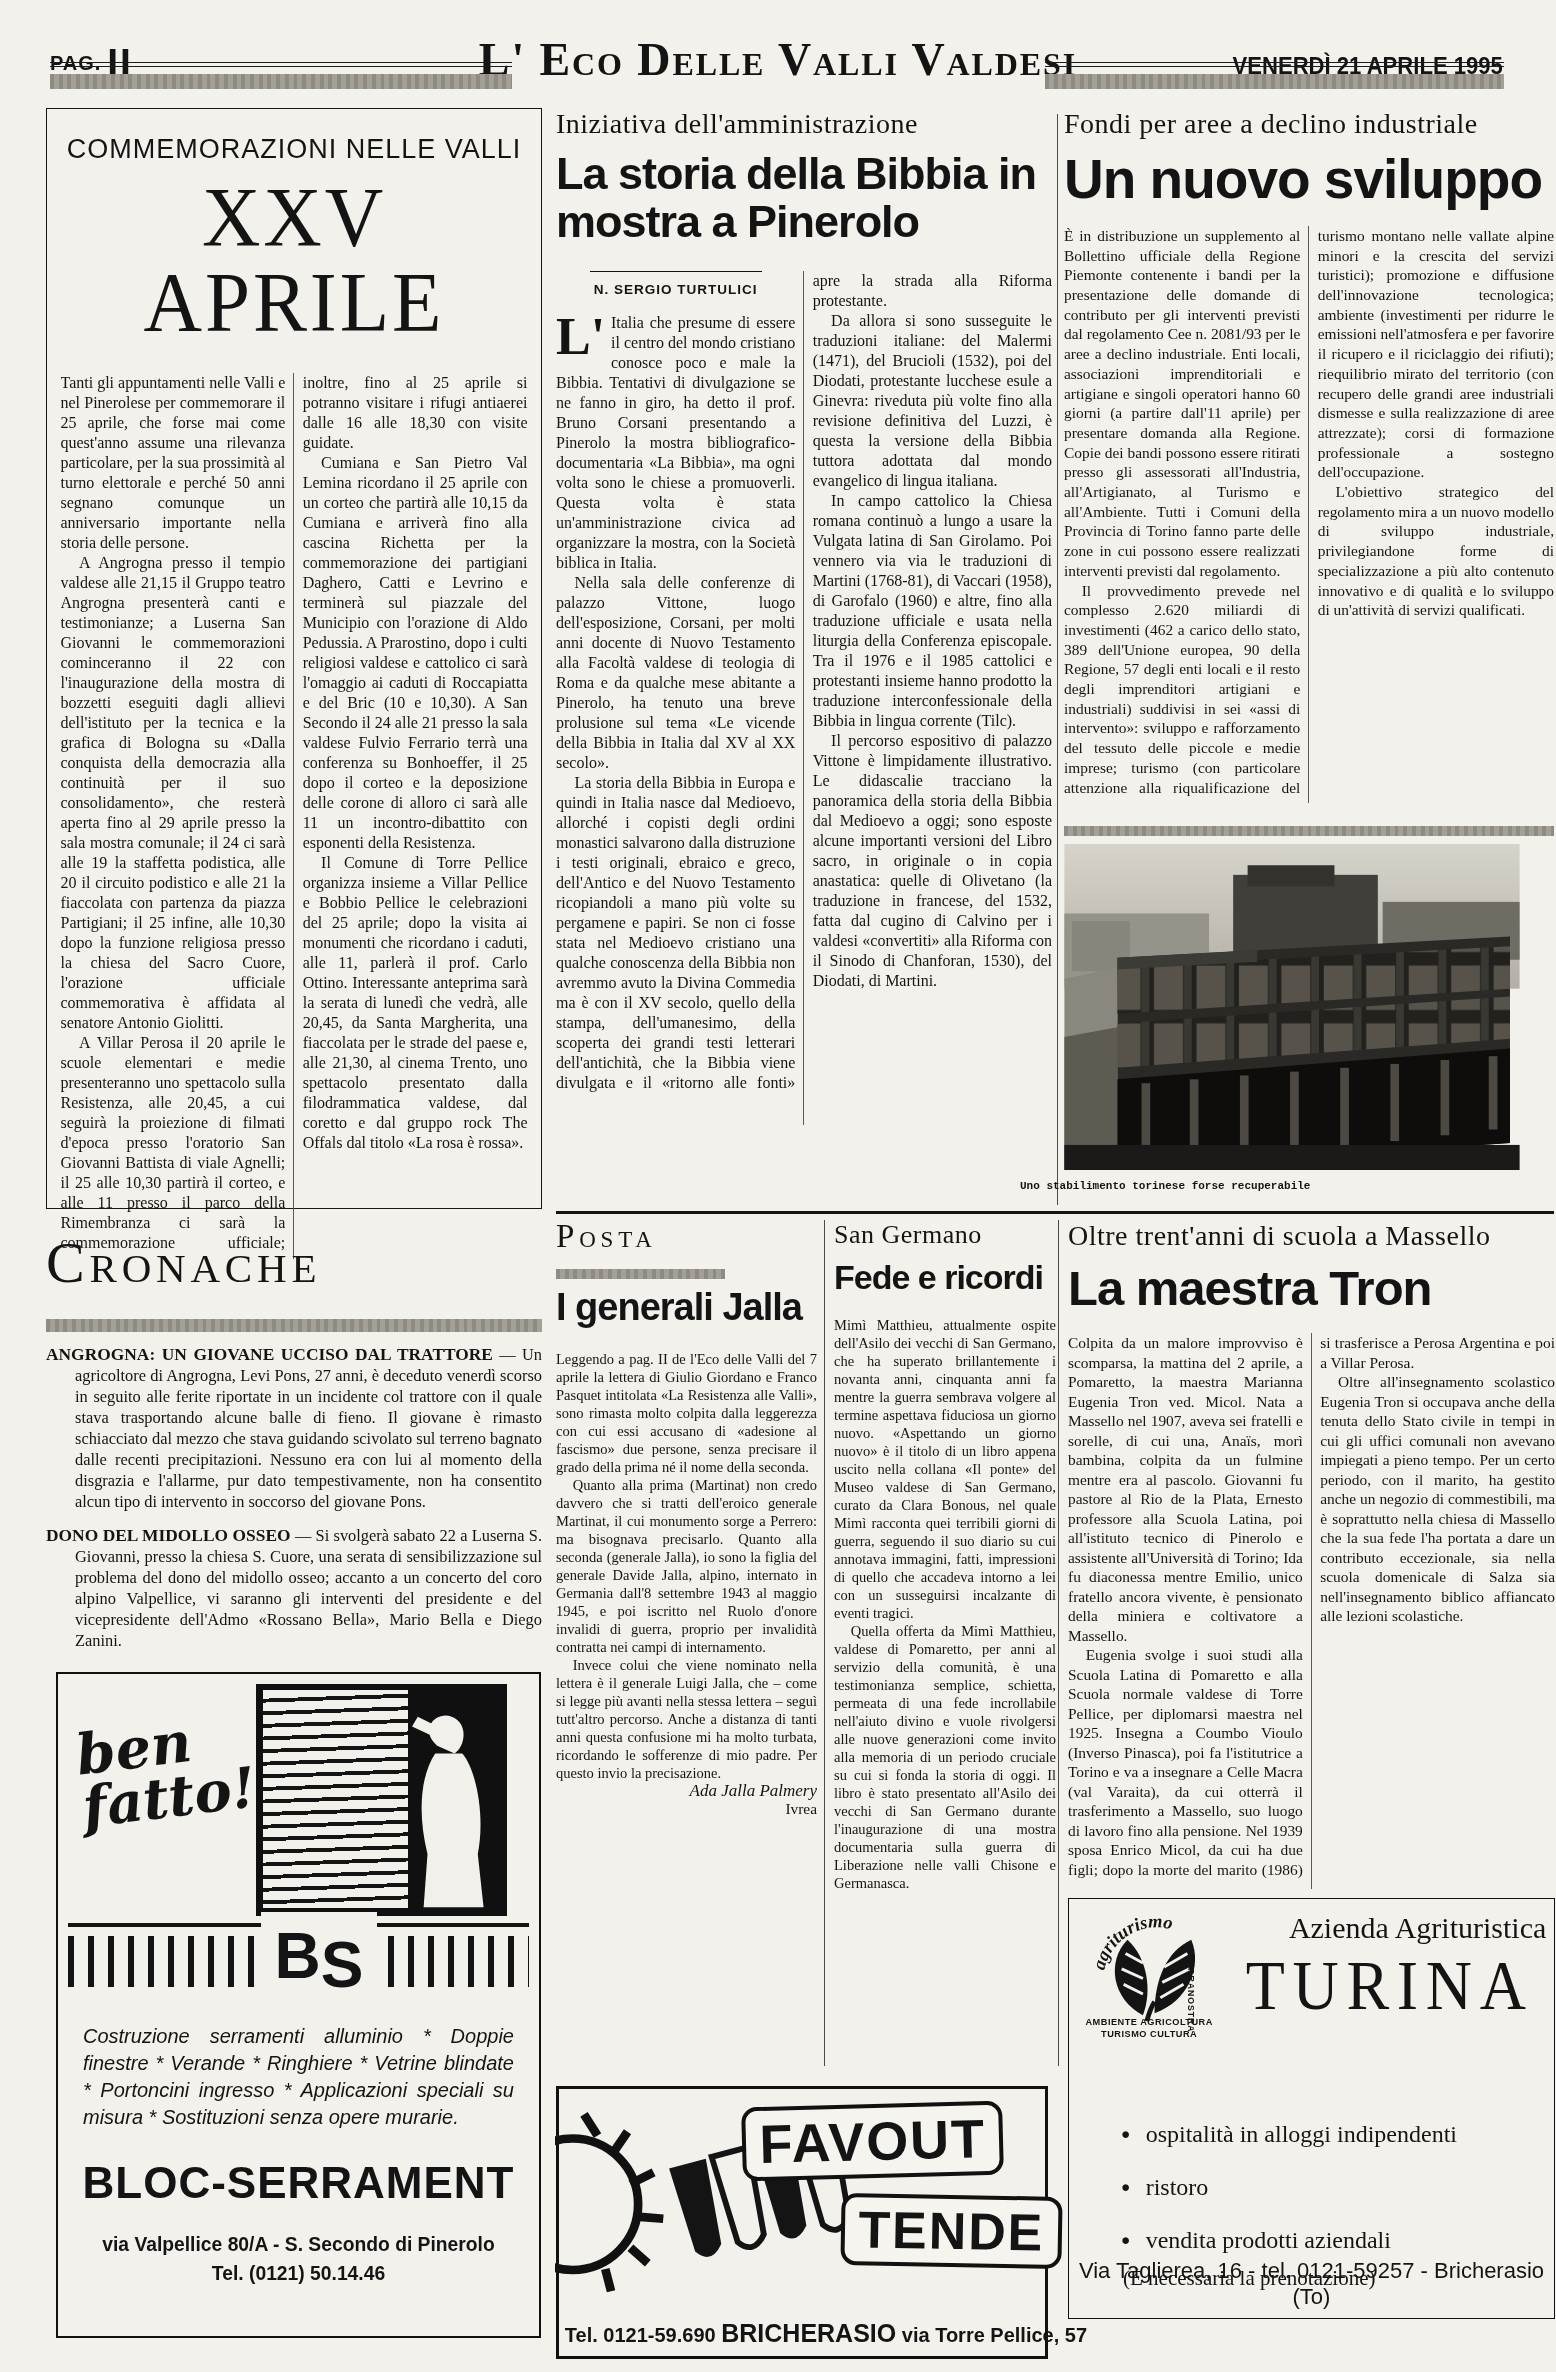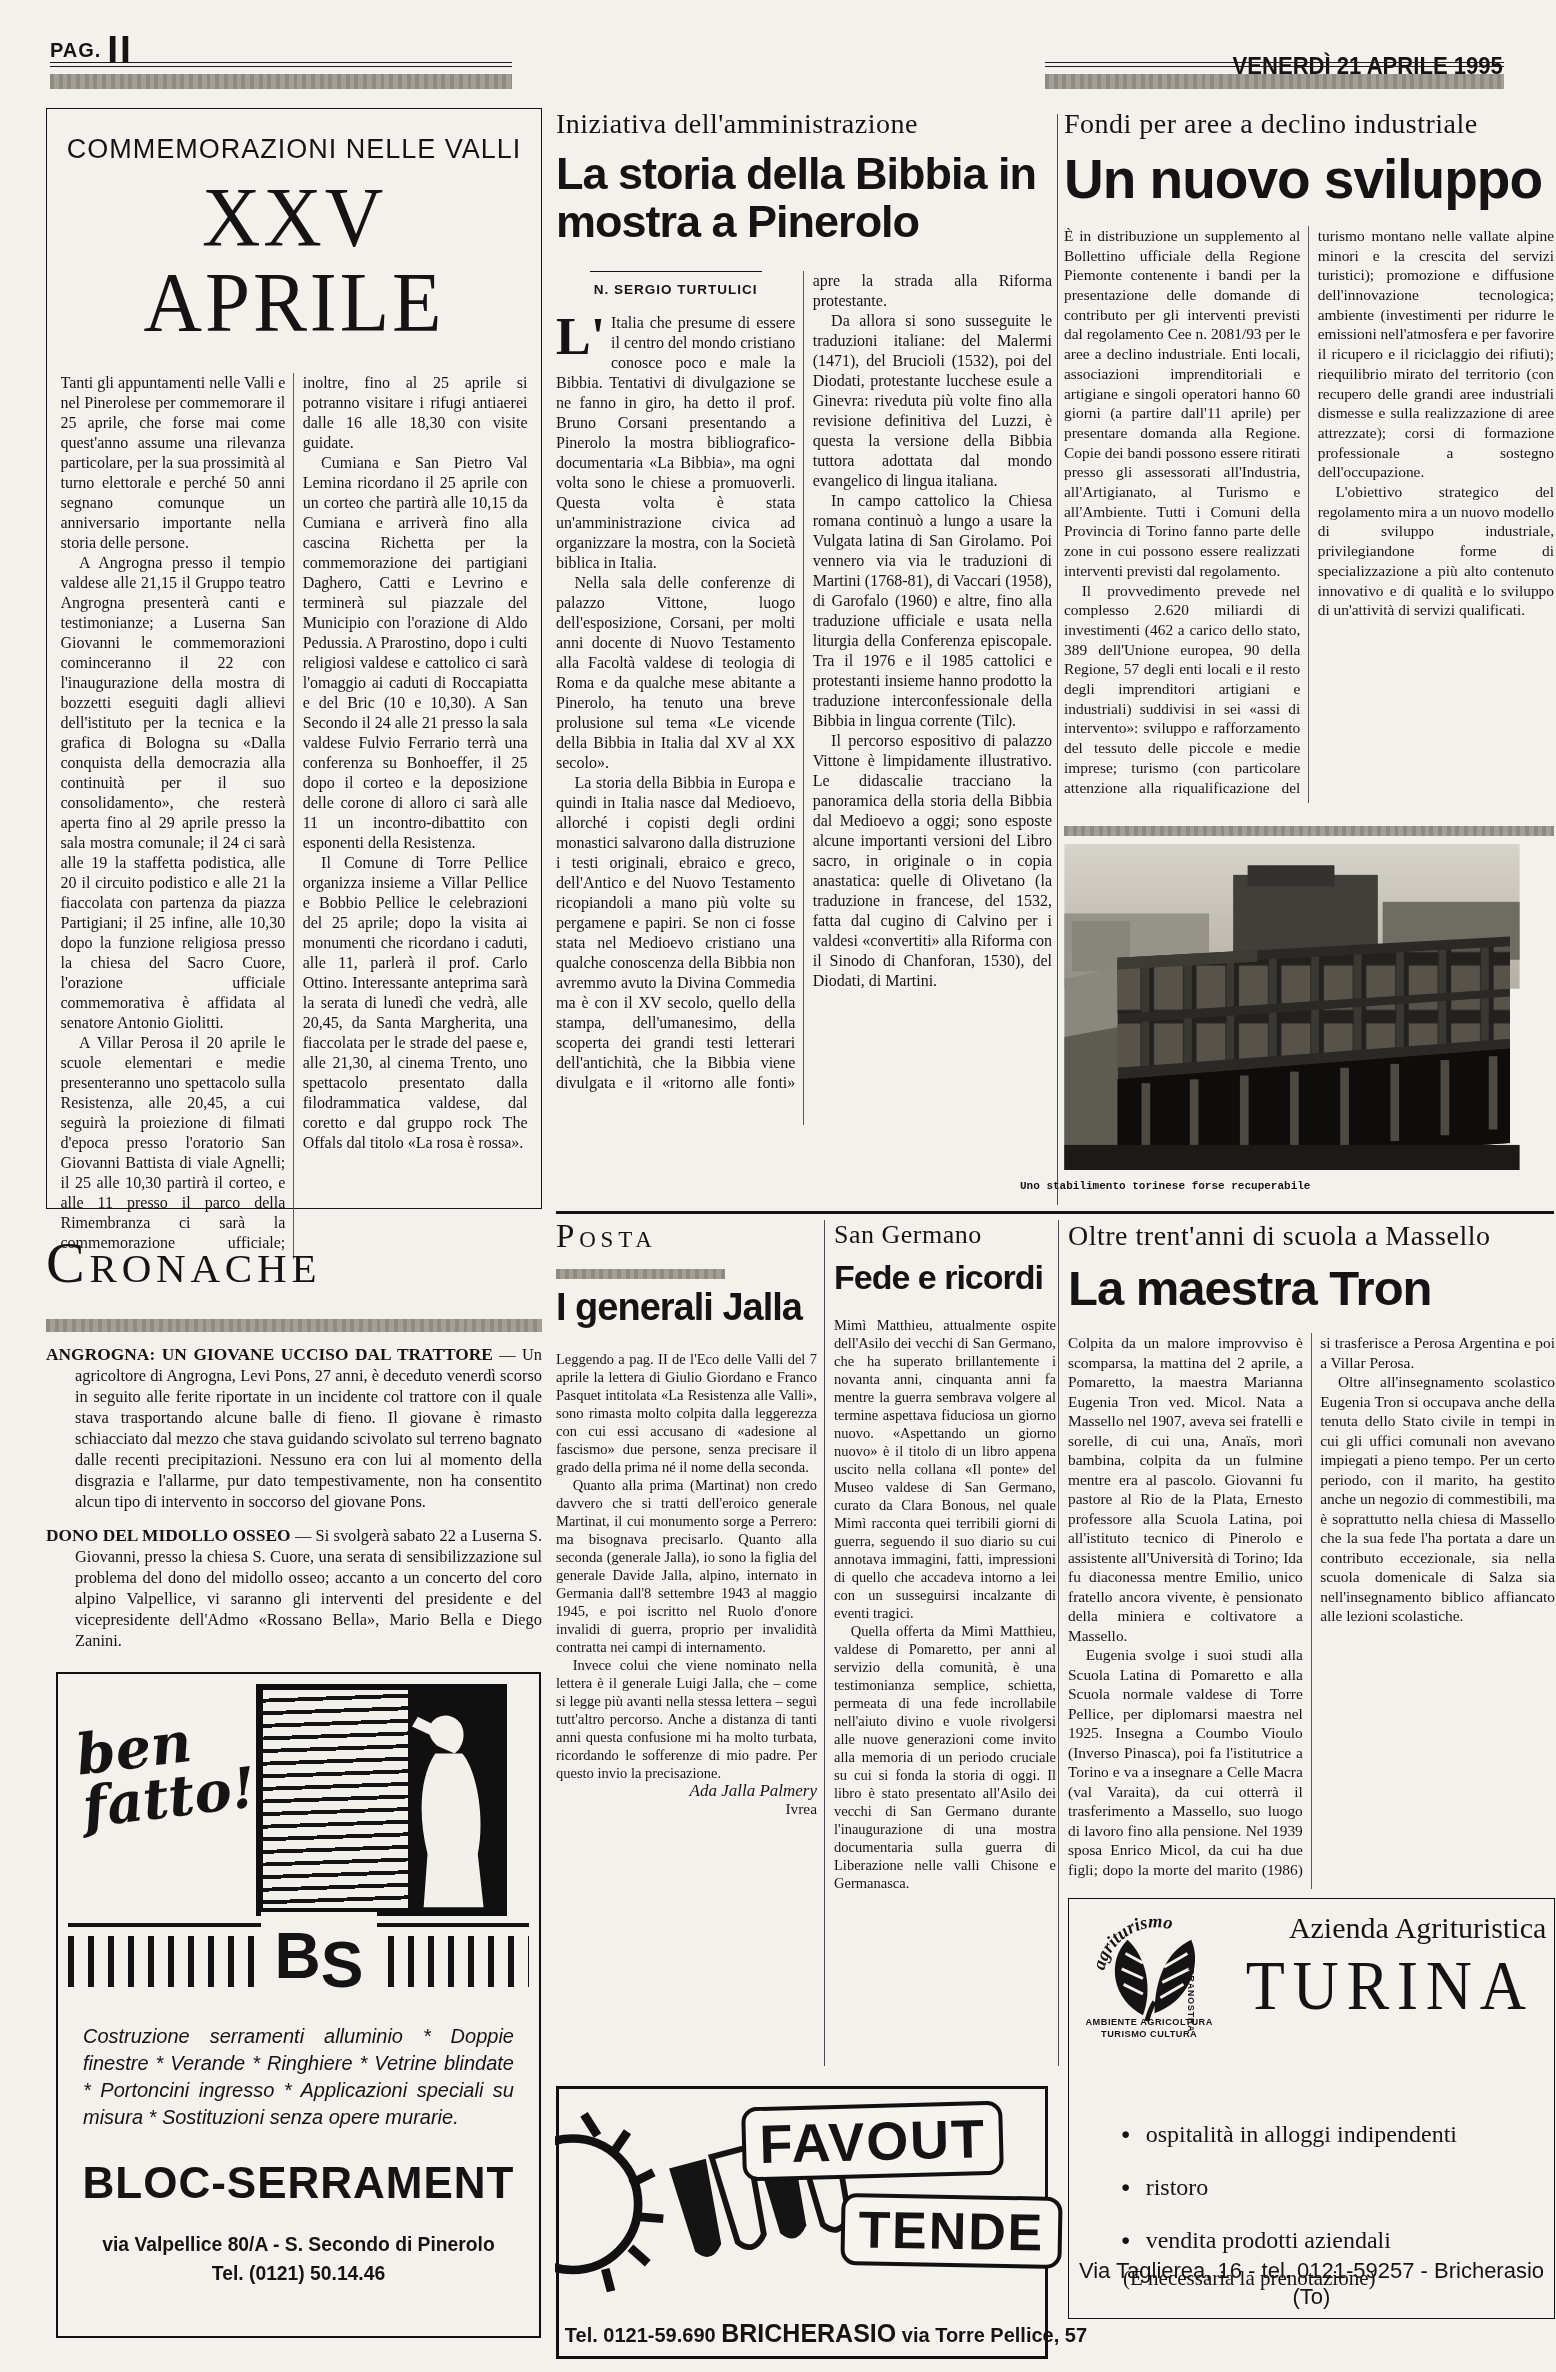--- a/index.html
+++ b/index.html
@@ -1,20 +1,20 @@
 <!DOCTYPE html>
 <html lang="it"><head>
 <meta charset="utf-8">
 <style>
   html,body{margin:0;padding:0;background:#f3f1ec;}
   .page{position:relative;width:1556px;height:2372px;background:#f3f1ec;color:#141414;overflow:hidden;
         font-family:"Liberation Serif",serif;}
   .abs{position:absolute;}
   
-  .pag{left:50px;top:28px;font-family:"Liberation Sans",sans-serif;font-weight:700;}
+  .pag{left:50px;top:41px;font-family:"Liberation Sans",sans-serif;font-weight:700;}
   .pag-lbl{font-size:20px;letter-spacing:1px;vertical-align:5.8px;}
   .pag-num{font-size:39px;letter-spacing:1.9px;margin-left:5.8px;}
   .masthead{left:0;right:0;top:33px;text-align:center;font-family:"Liberation Serif",serif;
             font-variant:small-caps;font-weight:600;font-size:46px;letter-spacing:1.9px;}
   .hdate{right:53px;top:52px;font-family:"Liberation Sans",sans-serif;font-weight:700;font-size:24px;
          transform:scaleX(.92);transform-origin:right center;}
   .hline{top:62px;height:2.9px;border-top:1.9px solid #1b1b1b;border-bottom:1.9px solid #1b1b1b;}
   .hline-l{left:50px;width:462px;}
   .hline-r{left:1045px;width:459px;}
   .gband{background:repeating-linear-gradient(90deg,#8e8b83 0 3.9px,#a4a098 3.9px 8.7px);}
@@ -131,20 +131,21 @@
       font-family:"Liberation Sans",sans-serif;font-size:22px;}
 </style>
 </head>
 <body>
 
 <div class="page">
 
   <div class="abs pag">
     <span class="pag-lbl">PAG.</span><span class="pag-num">II</span>
   </div>
+  <div class="abs masthead">L' Eco Delle Valli Valdesi</div>
   <div class="abs hdate">VENERDÌ 21 APRILE 1995</div>
   <div class="abs hline hline-l"></div>
   <div class="abs hline hline-r"></div>
   <div class="abs hbar hbar-l gband"></div>
   <div class="abs hbar hbar-r gband"></div>
 
   <section class="abs box-xxv">
     <div class="kicker-c">COMMEMORAZIONI NELLE VALLI</div>
     <h1 class="xxv-title">XXV APRILE</h1>
     <div class="body cols2 xxv-body">

